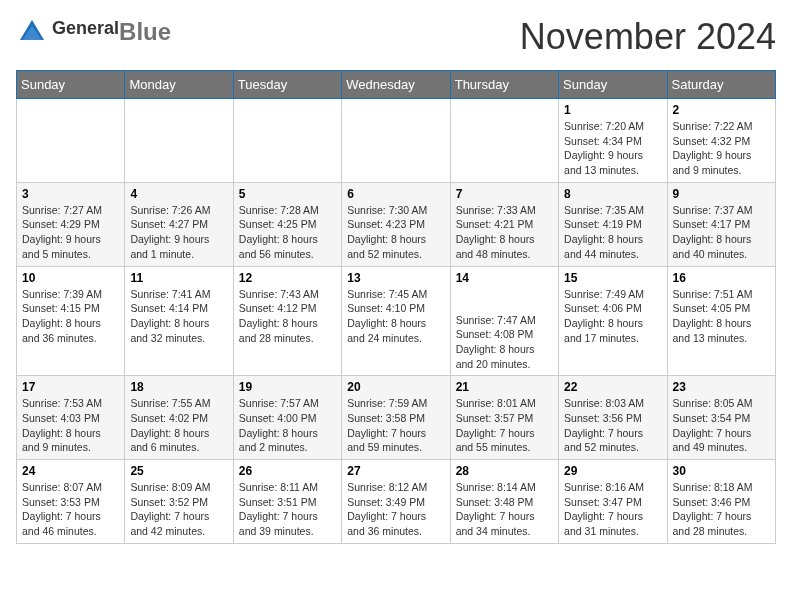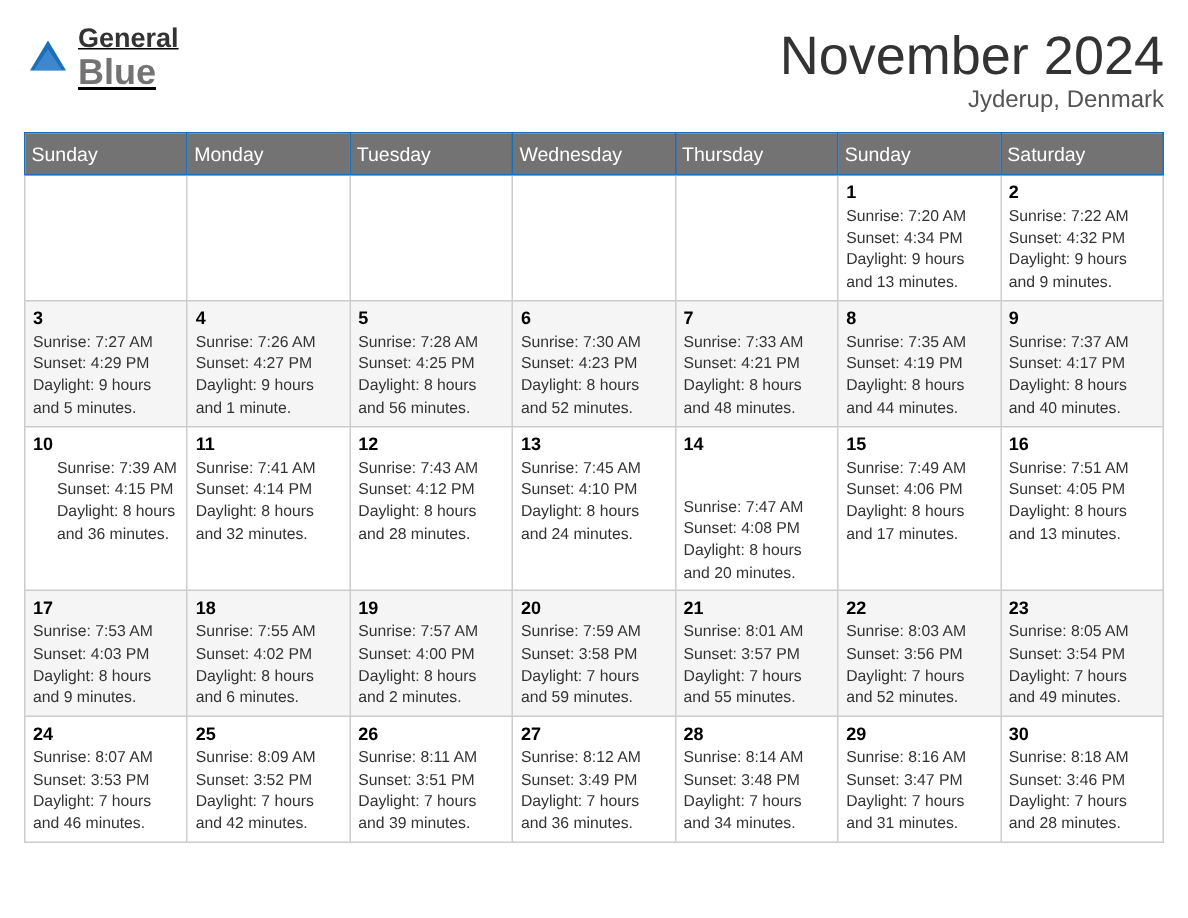--- a/index.html
+++ b/index.html
@@ -16,23 +16,22 @@
       align-items: flex-start;
       margin-bottom: 12px;
     }
     .logo {
       display: flex;
       align-items: center;
       gap: 4px;
     }
     .logo-text {
       display: flex;
-      flex-direction: column;
+      flex-direction: row;
       line-height: 1.1;
-      text-decoration: underline;
     }
     .logo-general {
       font-size: 18px;
       font-weight: bold;
       color: #333;
     }
     .logo-blue {
       font-size: 24px;
       font-weight: bold;
       color: #737373;
@@ -103,21 +102,20 @@
       <polygon points="20,5 35,30 5,30" fill="#1a6fba"></polygon>
       <polygon points="20,12 32,30 8,30" fill="#5da0e0" opacity="0.5"></polygon>
     </svg>
     <div class="logo-text">
       <span class="logo-general">General</span>
       <span class="logo-blue">Blue</span>
     </div>
   </div>
   <div class="title-area">
     <div class="month-title">November 2024</div>
-    <div class="location">Jyderup, Denmark</div>
   </div>
 </div>
 
 <table class="calendar">
   <thead>
     <tr>
       <th>Sunday</th>
       <th>Monday</th>
       <th>Tuesday</th>
       <th>Wednesday</th>
@@ -186,21 +184,21 @@
         <td>
           <span class="day-number">9</span>
           <div class="day-info" style="white-space: pre-line;">Sunrise: 7:37 AM
 Sunset: 4:17 PM
 Daylight: 8 hours and 40 minutes.</div>
         </td>
       </tr>
       <tr>
         <td>
           <span class="day-number">10</span>
-          <div class="day-info" style="white-space: pre-line; margin-left: 16px;">Sunrise: 7:39 AM
+          <div class="day-info" style="white-space: pre-line;">Sunrise: 7:39 AM
 Sunset: 4:15 PM
 Daylight: 8 hours and 36 minutes.</div>
         </td>
         <td>
           <span class="day-number">11</span>
           <div class="day-info" style="white-space: pre-line;">Sunrise: 7:41 AM
 Sunset: 4:14 PM
 Daylight: 8 hours and 32 minutes.</div>
         </td>
         <td>

